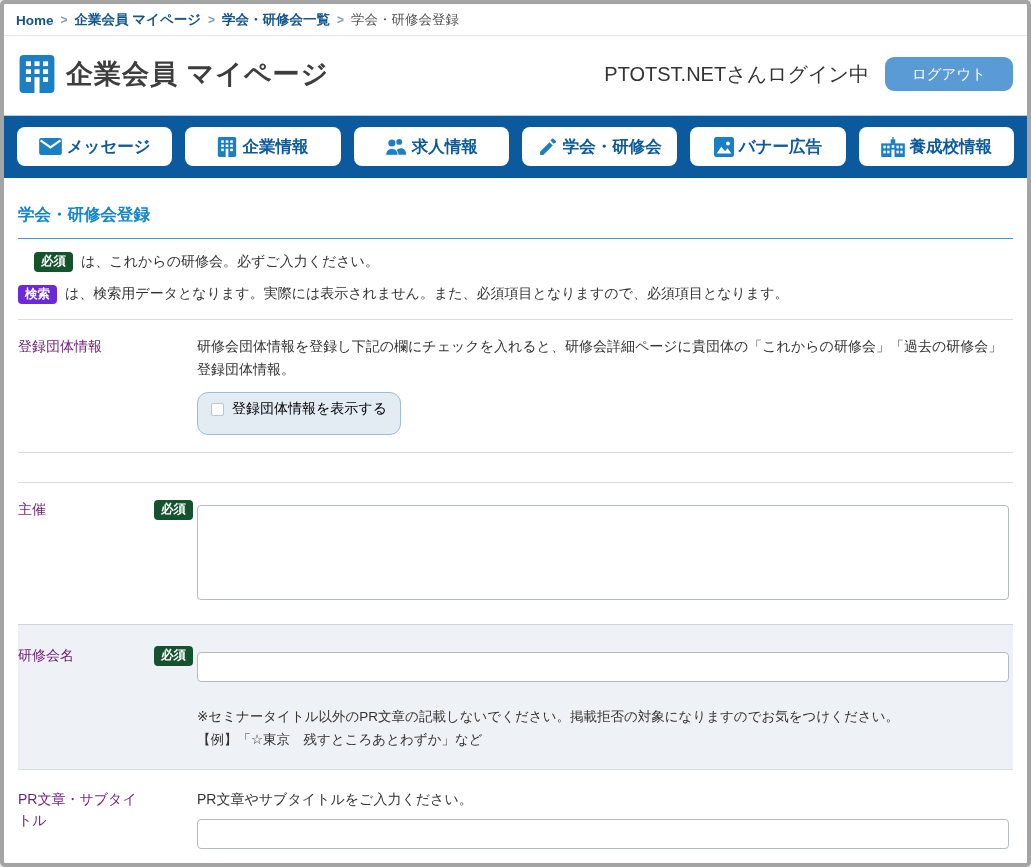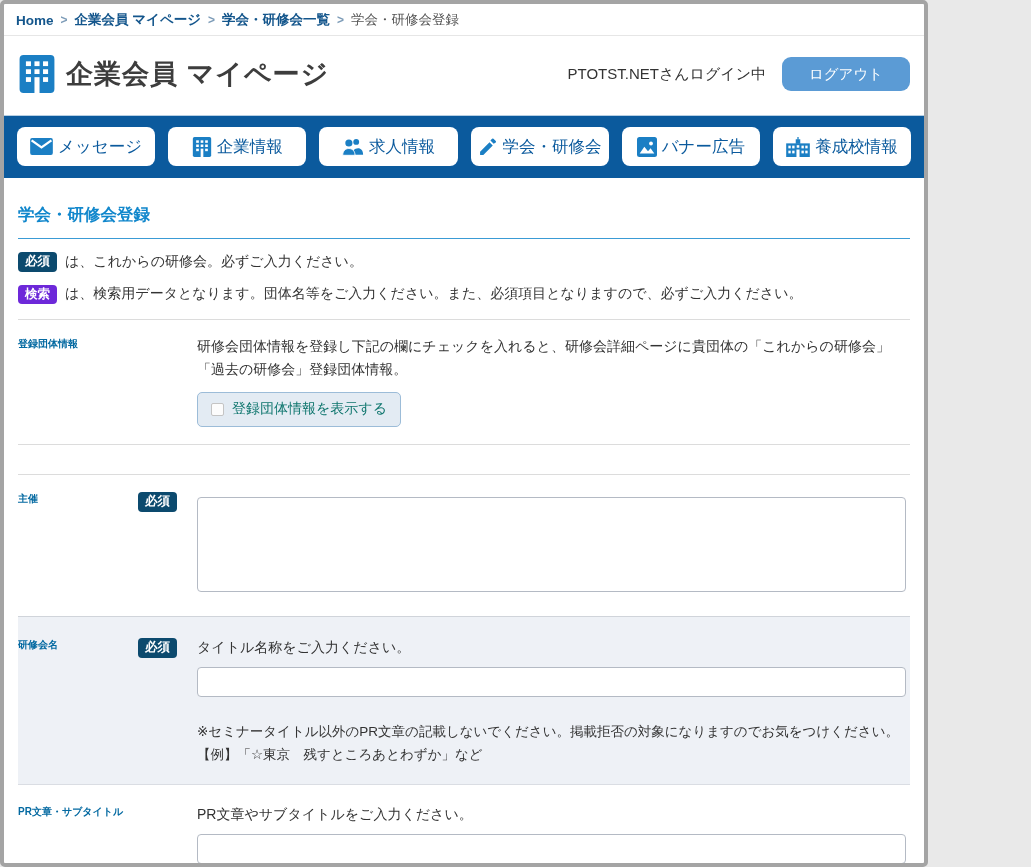--- a/index.html
+++ b/index.html
@@ -1,70 +1,70 @@
 <!DOCTYPE html>
 <html lang="ja"><head>
 <meta charset="utf-8">
 <style>
   * { box-sizing: border-box; margin: 0; padding: 0; }
   html,body { width:1031px; height:867px; overflow:hidden; }
   body { font-family:"Liberation Sans","DejaVu Sans",sans-serif; background:#e9e9e9; }
   .frame {
-    width:928px; height:867px; background:#fff;
+    width:1031px; height:867px; background:#fff;
     border:4px solid #a4a4a4; border-radius:5px; overflow:hidden;
   }
   
   .breadcrumb { padding:7px 12px 6px; font-size:13.5px; border-bottom:1px solid #e6e6e6;
     display:flex; align-items:center; gap:7px; white-space:nowrap; }
   .crumb { color:#14568c; font-weight:bold; text-decoration:none; cursor:pointer; }
   .crumb-last { color:#555; font-weight:normal; }
   .crumb-sep { color:#7d9cb8; font-size:12px; font-weight:bold; }
   
   .header { display:flex; align-items:center; padding:19px 14px 22px; border-bottom:1px solid #b7cfe3; }
   .hdr-icon { width:38px; height:38px; display:block; color:#1b7fc4; }
   .hdr-title { margin-left:10px; font-size:27px; color:#3d3d3d; letter-spacing:1px; }
   .hdr-right { margin-left:auto; display:flex; align-items:center; }
-  .login-status { font-size:15px; color:#333; }
+  .login-status { font-size:20px; color:#333; }
   .logout-btn { margin-left:16px; width:128px; height:34px; background:#5b9bd5; color:#fff;
     border:none; border-radius:9px; font-size:14.5px; cursor:pointer;
     display:flex; align-items:center; justify-content:center; font-family:inherit; }
   
   .nav { background:#0b5a9d; display:flex; gap:13px; padding:11px 13px 12px; }
   .nav-btn { flex:1; height:39px; background:#fff; border:none; border-radius:8px; cursor:pointer;
     display:flex; align-items:center; justify-content:center; gap:5px;
-    color:#0b5a9d; font-weight:normal; font-size:16.5px; font-family:inherit; }
+    color:#0b5a9d; font-weight:bold; font-size:16.5px; font-family:inherit; }
   .nav-icon { color:#1b7fc4; display:flex; align-items:center; }
   .nav-icon svg { display:block; }
   
   .content { padding:0 14px; }
   .page-title { margin-top:26px; padding-bottom:12px; border-bottom:1px solid #3a9bd5;
     color:#1187cc; font-size:16.5px; font-weight:bold; }
   .notice { display:flex; align-items:center; gap:8px; margin-top:13px; font-size:14px; color:#333; }
   .badge { display:inline-block; padding:3px 7px 4px; border-radius:4px; color:#fff;
     font-size:12.5px; font-weight:bold; line-height:1; flex:0 0 auto; }
-  .badge-req { background:#0c4a6e; }
+  .badge-req { background:#14532d;margin-left:16px; }
   .badge-search { background:#6d28d9; }
   .hr { border:none; border-top:1px solid #dcdcdc; margin:15px 0 0; }
   .spacer-row { height:30px; border-bottom:1px solid #dcdcdc; }
   
   .form-row { display:flex; align-items:flex-start; padding:15px 0 17px; }
   .form-row.alt { background:#eef1f6; border-top:1px solid #d0d4da; border-bottom:1px solid #dadde3;
     padding:19px 0 17px; }
-  .fr-label { width:120px; flex:0 0 120px; color:#0369a1; font-weight:bold; font-size:10px;
+  .fr-label { width:120px; flex:0 0 120px; color:#701a75; font-weight:normal; font-size:14px;
     line-height:1.5; padding-top:1px; }
   .fr-badge { width:59px; flex:0 0 59px; padding-top:1px; }
   .fr-body { flex:1; font-size:14px; color:#333; line-height:1.65; min-width:0; padding-right:4px; }
   .fr-hint { font-size:14px; color:#333; }
   .ta { width:100%; height:95px; margin-top:7px; border:1px solid #b4bac4; border-radius:4px;
     resize:none; background:#fff; font-family:inherit; font-size:14px; padding:5px 8px; }
   .ti { width:100%; height:30px; margin-top:8px; border:1px solid #b4bac4; border-radius:4px;
     background:#fff; font-family:inherit; font-size:14px; padding:0 8px; display:block; }
   .note { margin-top:24px; font-size:13.5px; color:#333; line-height:1.7; }
-  .cb-btn { margin-top:11px; display:inline-flex; align-items:center; gap:8px; padding:7px 13px 8px;
-    background:#e3ebf3; border:1px solid #9cbcd8; border-radius:5px; font-size:14px; color:#0f766e;
+  .cb-btn { margin-top:11px; display:inline-flex; align-items:center; gap:8px; padding:7px 13px 16px;
+    background:#e3ebf3; border:1px solid #9cbcd8; border-radius:11px; font-size:14px; color:#000000;
     cursor:pointer; font-family:inherit; }
   .cb-box { width:13px; height:13px; background:#fcfcfc; border:1px solid #c4c4c4; border-radius:2px;
     display:inline-block; flex:0 0 auto; }
 </style>
 </head>
 <body>
 
 <div class="frame">
 
   <div class="breadcrumb">
@@ -188,21 +188,21 @@
   <div class="content">
 
     <h2 class="page-title">学会・研修会登録</h2>
 
     <div class="notice">
       <span class="badge badge-req">必須</span>
       <span>は、これからの研修会。必ずご入力ください。</span>
     </div>
     <div class="notice">
       <span class="badge badge-search">検索</span>
-      <span>は、検索用データとなります。団体名等をご入力ください。また、必須項目となりますので、必ずご入力ください。</span>
+      <span>は、検索用データとなります。実際には表示されません。また、必須項目となりますので、必須項目となります。</span>
     </div>
 
     <hr class="hr">
 
     <div class="form-row">
       <div class="fr-label">登録団体情報</div>
       <div class="fr-badge"></div>
       <div class="fr-body">
         <div class="fr-hint">研修会団体情報を登録し下記の欄にチェックを入れると、研修会詳細ページに貴団体の「これからの研修会」「過去の研修会」登録団体情報。</div>
         <button class="cb-btn">
@@ -224,21 +224,20 @@
         <textarea class="ta" style=""></textarea>
       </div>
     </div>
 
     <div class="form-row alt">
       <div class="fr-label">研修会名</div>
       <div class="fr-badge">
         <span class="badge badge-req">必須</span>
       </div>
       <div class="fr-body">
-        <div class="fr-hint">タイトル名称をご入力ください。</div>
         <input type="text" class="ti" style="">
         <div class="note">
           <div>※セミナータイトル以外のPR文章の記載しないでください。掲載拒否の対象になりますのでお気をつけください。</div>
           <div>【例】「☆東京　残すところあとわずか」など</div>
         </div>
       </div>
     </div>
 
     <div class="form-row" style="padding-top:18px">
       <div class="fr-label">PR文章・サブタイトル</div>

